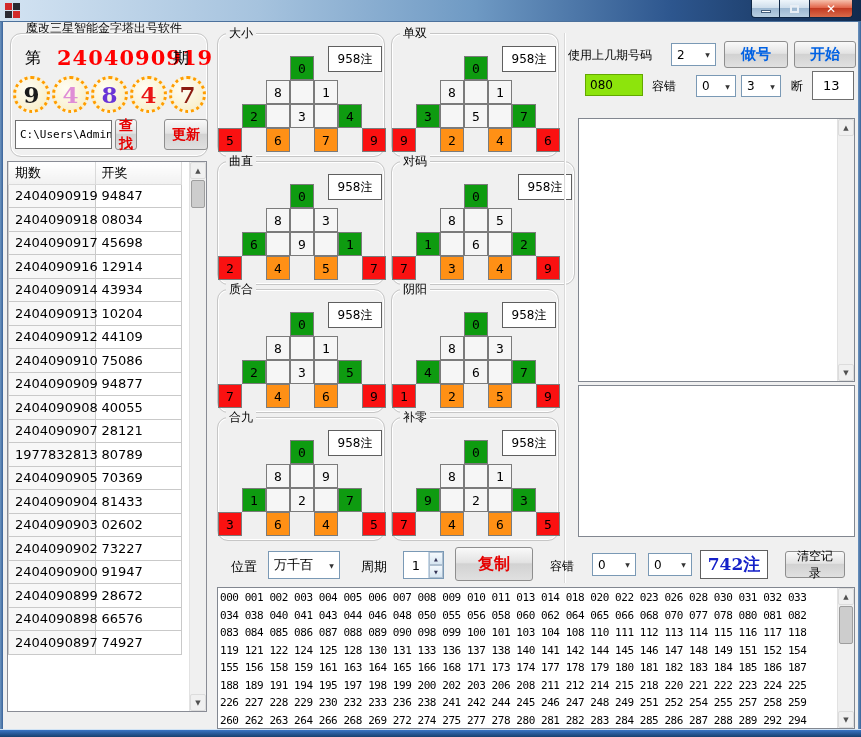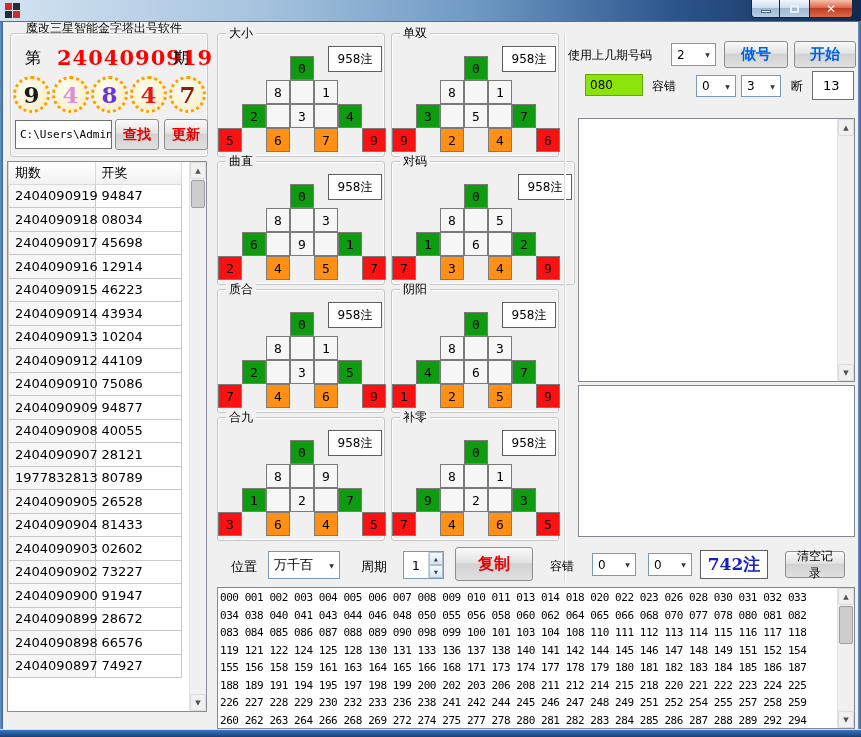--- a/index.html
+++ b/index.html
@@ -27,21 +27,21 @@
     background:linear-gradient(#f6c0ac 0%,#e2664b 45%,#c33b22 50%,#d96a4a 100%);}
   .glyph-min{width:10px;height:3px;background:#fff;border:1px solid #46607e;margin-top:6px;}
   .glyph-max{width:9px;height:8px;border:2px solid #e8eef5;background:transparent;}
   
   .frame-l,.frame-r{position:absolute;top:22px;bottom:8px;width:3px;
     background:linear-gradient(90deg,#6d94bf,#39639a);}
   .frame-l{left:0;} .frame-r{right:0;}
   .taskbar{position:absolute;left:0;bottom:0;width:861px;height:8px;
     background:linear-gradient(#3a74c4,#17406f);border-top:1px solid #cfe2f4;}
   
-  .gbox{position:absolute;border:1px solid #c6c6c6;border-radius:3px;
+  .gbox{position:absolute;border:1px solid #c6c6c6;border-radius:11px;
     box-shadow:inset 0 0 0 1px #ffffff;}
   .gbox-label{position:absolute;top:-8px;left:8px;background:#f0f0f0;padding:0 3px;
     font-size:12px;line-height:14px;}
   .btn{position:absolute;border:1px solid #8e8e8e;border-radius:3px;
     background:linear-gradient(#f9f9f9,#e3e3e3 45%,#d2d2d2 50%,#e0e0e0);
     display:flex;align-items:center;justify-content:center;cursor:pointer;
     font-family:"DejaVu Sans",sans-serif;}
   .btn.redtxt{color:#e60000;font-weight:bold;font-size:14px;}
   .btn.bluetxt{color:#0061e3;font-weight:bold;font-size:15px;}
   .flatbox{position:absolute;background:#fff;border:1px solid #5f5f5f;
@@ -133,21 +133,21 @@
     <div class="balls" style="left:2px;top:42px;">
         <div class="ball" style="color: rgb(27, 27, 27);">9</div>
         <div class="ball" style="color: rgb(223, 141, 214);">4</div>
         <div class="ball" style="color: rgb(106, 53, 214);">8</div>
         <div class="ball" style="color: rgb(234, 22, 22);">4</div>
         <div class="ball" style="color: rgb(141, 29, 18);">7</div>
       </div>
     <div class="inputbox" style="left:4px;top:86px;width:97px;height:29px;font-family:'DejaVu Sans Mono',monospace;font-size:11px;">
         <span>C:\Users\Admini</span>
       </div>
-    <button class="btn redtxt" style="left:104px;top:85px;width:44px;height:31px;">查找</button>
+    <button class="btn redtxt" style="left:104px;top:85px;width:22px;height:31px;">查找</button>
     <button class="btn redtxt" style="left:153px;top:85px;width:44px;height:31px;">更新</button>
   </div>
 
   <div class="lottbl">
     <table class="tbl">
       <thead>
         <tr>
           <th>期数</th>
           <th>开奖</th>
         </tr>
@@ -163,24 +163,20 @@
           </tr>
           <tr>
             <td>2404090917</td>
             <td>45698</td>
           </tr>
           <tr>
             <td>2404090916</td>
             <td>12914</td>
           </tr>
           <tr>
-            <td>2404090915</td>
-            <td>46223</td>
-          </tr>
-          <tr>
             <td>2404090914</td>
             <td>43934</td>
           </tr>
           <tr>
             <td>2404090913</td>
             <td>10204</td>
           </tr>
           <tr>
             <td>2404090912</td>
             <td>44109</td>
@@ -200,21 +196,21 @@
           <tr>
             <td>2404090907</td>
             <td>28121</td>
           </tr>
           <tr>
             <td>1977832813</td>
             <td>80789</td>
           </tr>
           <tr>
             <td>2404090905</td>
-            <td>26528</td>
+            <td>70369</td>
           </tr>
           <tr>
             <td>2404090904</td>
             <td>81433</td>
           </tr>
           <tr>
             <td>2404090903</td>
             <td>02602</td>
           </tr>
           <tr>

